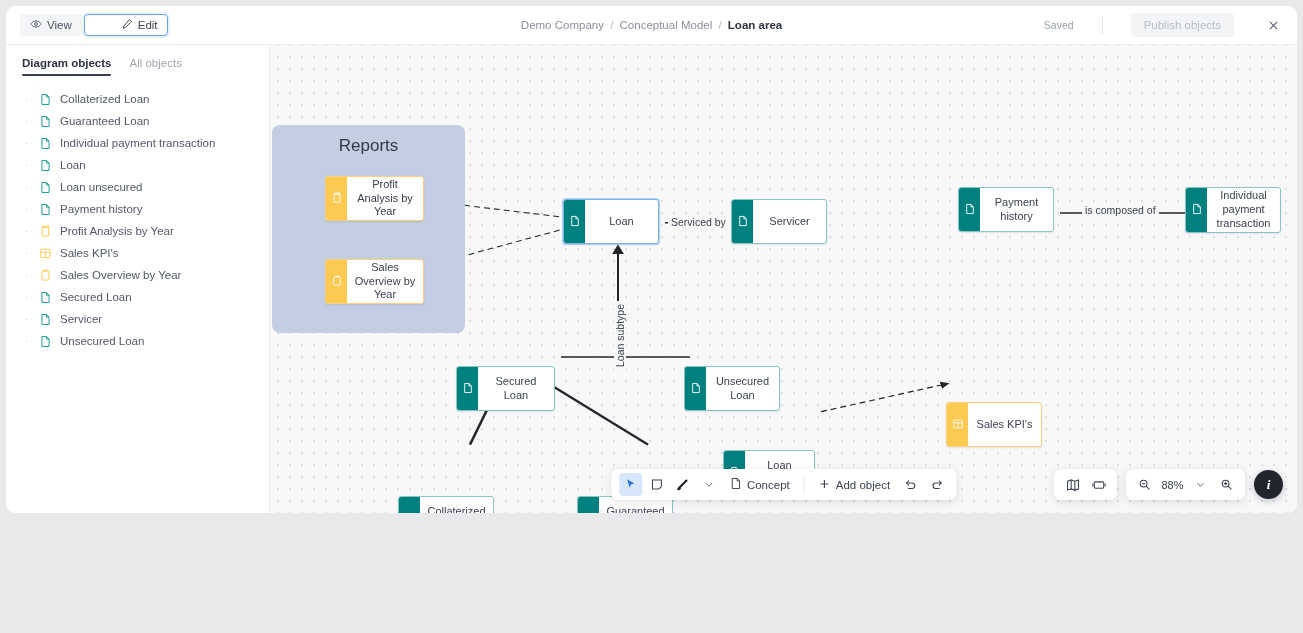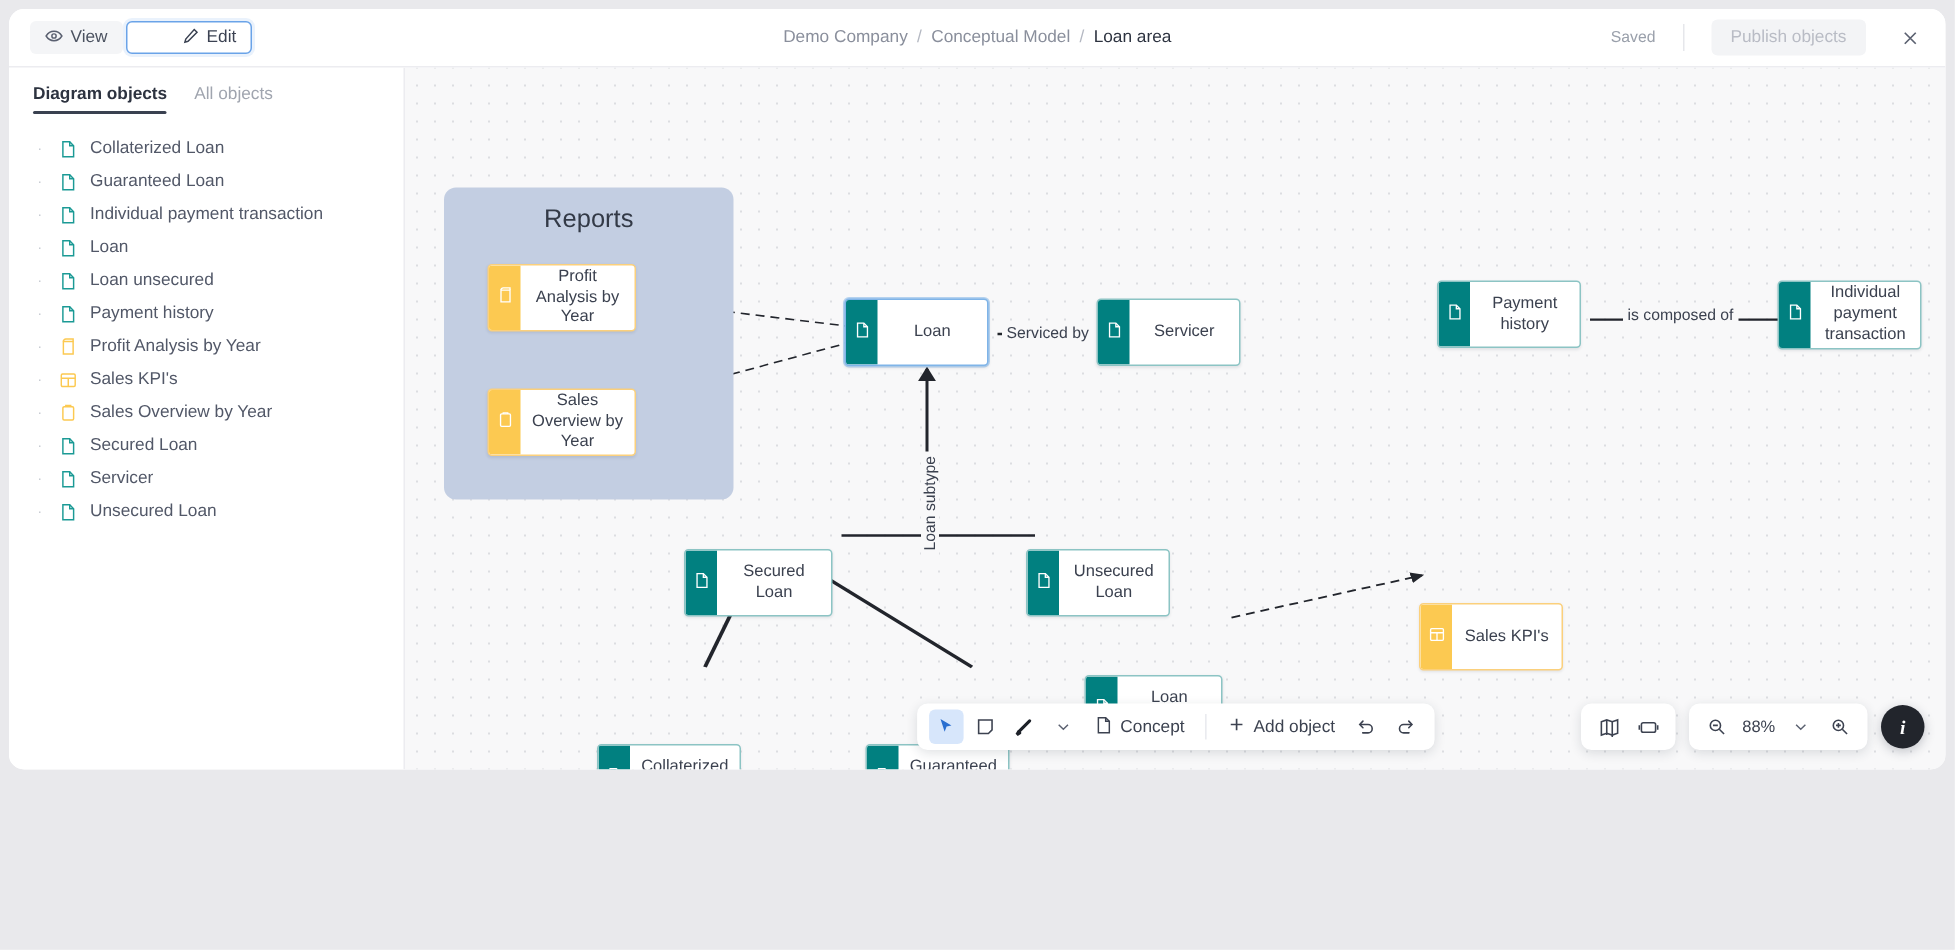--- a/index.html
+++ b/index.html
@@ -60,26 +60,26 @@
   .breadcrumb {
     position: absolute;
     left: 0; right: 0;
     text-align: center;
     font-size: 11.5px;
     color: #8a8f9c;
     pointer-events: none;
   }
   .breadcrumb .crumb { color: #8a8f9c; }
   .breadcrumb .sep { color: #b4b8c2; margin: 0 3px; }
-  .breadcrumb .current { color: #2d3340; font-weight: normal; }
+  .breadcrumb .current { color: #2d3340; font-weight: bold; }
   .header-right {
     margin-left: auto;
     display: flex;
     align-items: center;
-    gap: 18px;
+    gap: 28px;
     padding-right: 13px;
     position: relative;
     z-index: 2;
   }
   .saved-text { font-size: 10.5px; color: #9aa0ab; }
   .vdiv { width: 1px; height: 18px; background: #e6e7eb; }
   .publish-btn {
     height: 24px;
     padding: 0 13px;
     border-radius: 4px;
@@ -540,21 +540,21 @@
 
           <path d="M291,388 L420,388" stroke="#22252c" stroke-width="2" fill="none"></path>
 
           <path d="M200,497 L233,413" stroke="#22252c" stroke-width="2.6" fill="none" marker-end="url(#arrowBig)"></path>
 
           <path d="M378,497 L268,413" stroke="#22252c" stroke-width="2.6" fill="none" marker-end="url(#arrowBig)"></path>
 
           <path d="M551,456 L678,421" stroke="#22252c" stroke-width="1.5" fill="none" stroke-dasharray="6 4" marker-end="url(#arrowBig)"></path>
         </svg>
 
-        <div class="group-box" id="group-box" style="left: 26px; top: 80px; width: 193px; height: 208px; background: rgb(195, 206, 226);">
+        <div class="group-box" id="group-box" style="left: 2px; top: 80px; width: 193px; height: 208px; background: rgb(195, 206, 226);">
           <div class="group-title">Reports</div>
         </div>
 
         <div id="nodes-layer">
             <div class="node amber" style="left: 55px; top: 131px; width: 99px; height: 45px;">
               <div class="node-bar amber">
        <span><svg width="12" height="12" viewBox="0 0 16 16" fill="none" stroke="#ffffff" stroke-width="1.2">
       <path d="M4 3.2h8v10.4H4z"></path>
                     <path d="M4 3.2a2 2 0 012-2h6v2"></path>
                   </svg></span>

